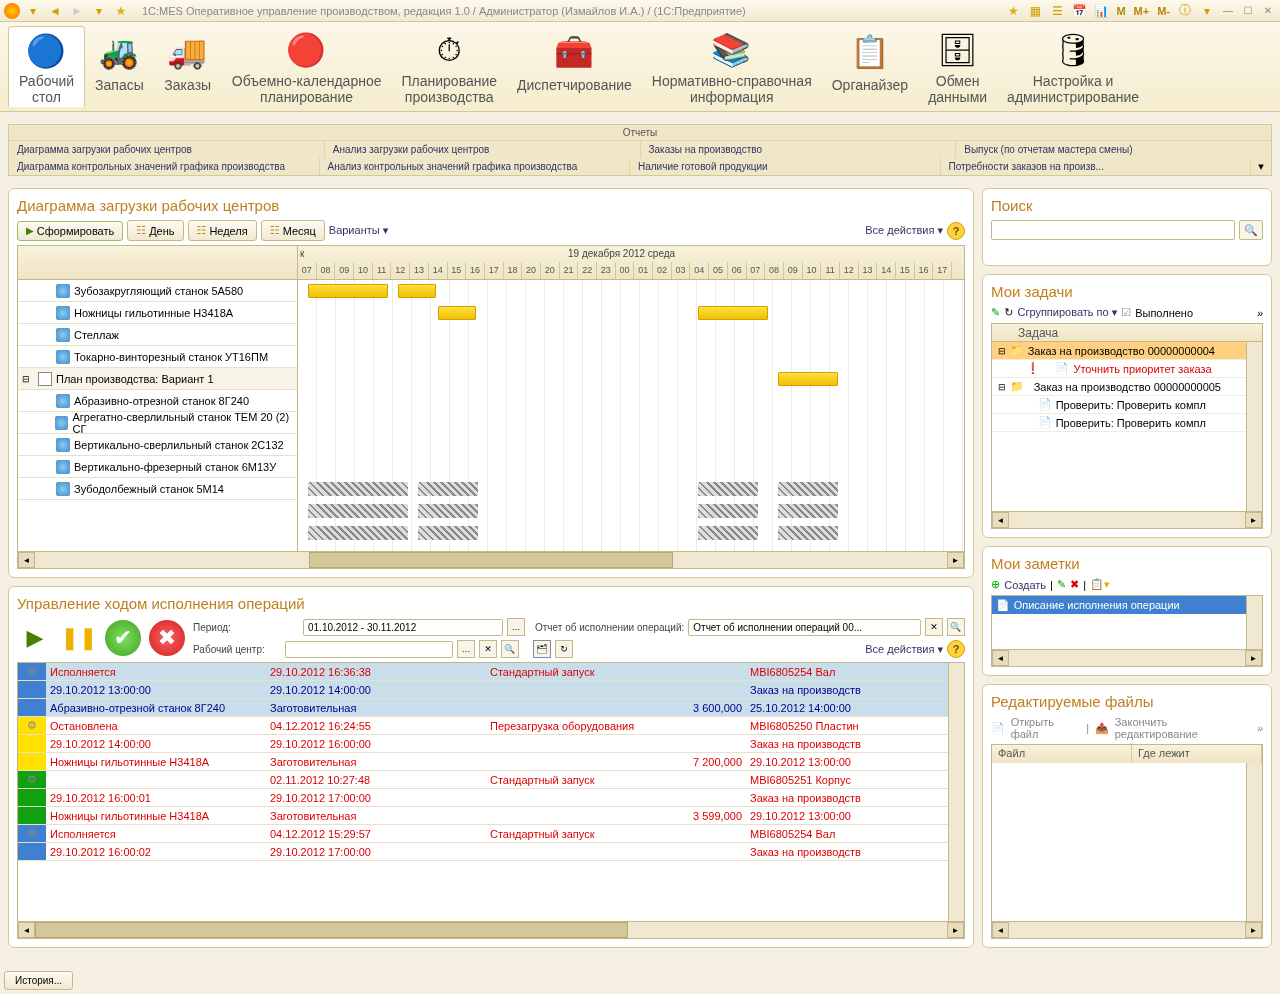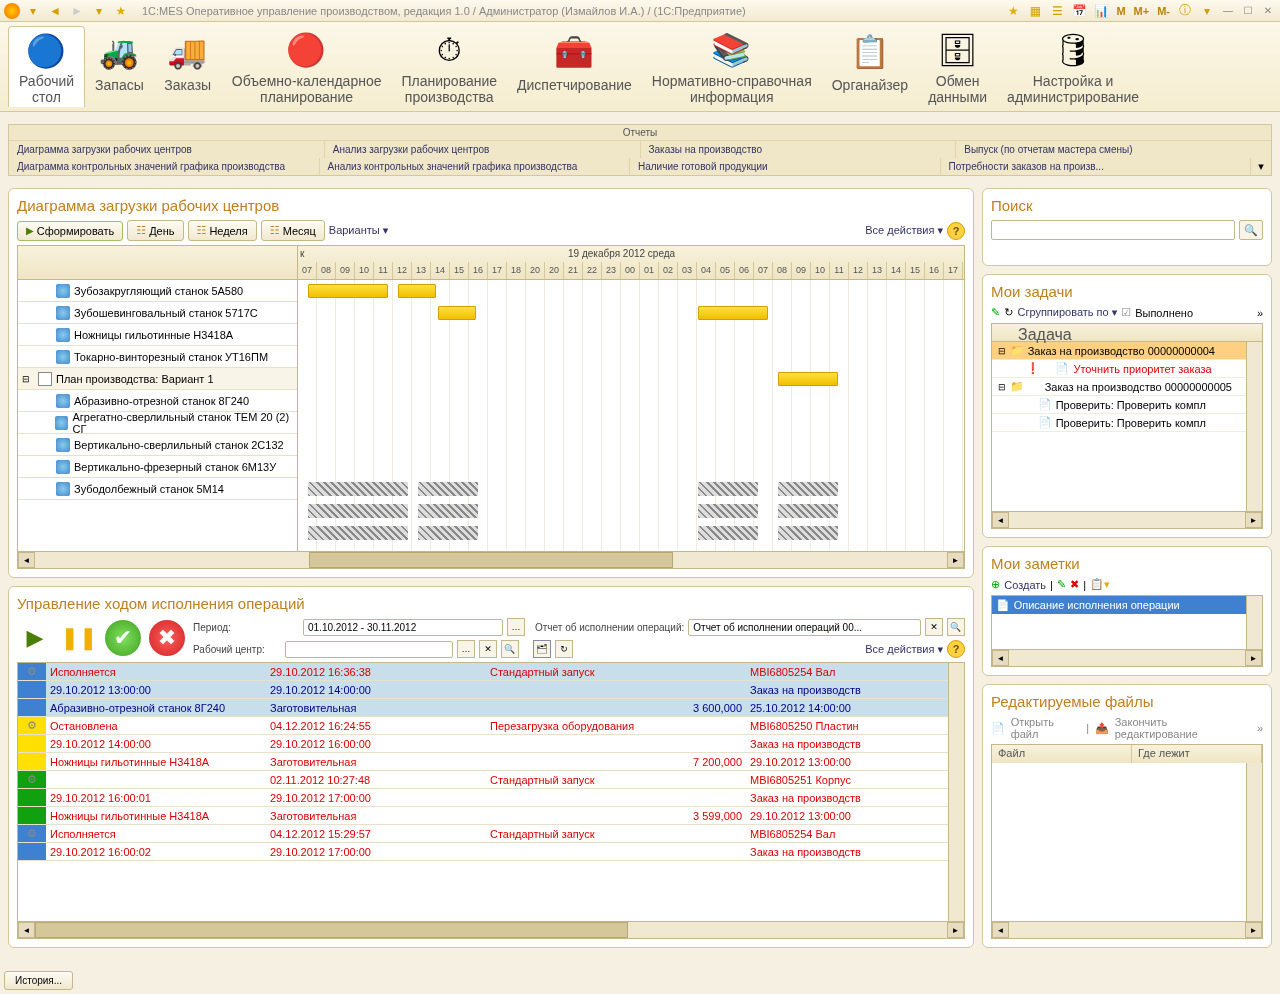--- a/index.html
+++ b/index.html
@@ -44,21 +44,21 @@
 .btn .tri { color: #4a8000; font-size: 10px; }
 .btn .cal-ic { color: #c08020; }
 .gantt-toolbar .spacer { flex: 1; }
 .help-btn { width: 18px; height: 18px; border-radius: 50%; background: #ffd040; border: 1px solid #d4a000; display: flex; align-items: center; justify-content: center; color: #665500; font-weight: bold; cursor: pointer; }
 
 .gantt-container { border: 1px solid #c4b888; flex: 1; overflow: hidden; position: relative; }
 .gantt-header { height: 34px; background: linear-gradient(#f8f2dc, #efe5c4); border-bottom: 1px solid #c4b888; display: flex; }
 .gantt-left-head { width: 280px; border-right: 1px solid #c4b888; }
 .gantt-right-head { flex: 1; position: relative; }
 .date-label { position: absolute; top: 2px; left: 270px; font-size: 10px; color: #444; }
-.hours-row { position: absolute; bottom: 0; left: 0; right: 1px; height: 17px; display: flex; }
+.hours-row { position: absolute; bottom: 0; left: 0; right: 12px; height: 17px; display: flex; }
 .hour-cell { width: 19px; border-right: 1px solid #d4c89a; font-size: 9px; color: #555; text-align: center; line-height: 17px; }
 
 .gantt-body { display: flex; height: calc(100% - 51px); overflow-y: auto; }
 .gantt-left { width: 280px; border-right: 1px solid #c4b888; }
 .gantt-right { flex: 1; position: relative; background: repeating-linear-gradient(90deg, #fff 0, #fff 18px, #f0ebe0 18px, #f0ebe0 19px); }
 .gantt-row { height: 22px; border-bottom: 1px solid #e8e0c8; display: flex; align-items: center; padding-left: 4px; gap: 4px; font-size: 10px; }
 .gantt-row.group { background: #f8f4e8; }
 .gantt-row .tree-toggle { width: 12px; font-size: 9px; }
 .gantt-row .item-icon { width: 14px; height: 14px; background: radial-gradient(circle, #88ccee, #4488cc); border-radius: 2px; }
 .gantt-row .doc-icon { width: 14px; height: 14px; background: #fff; border: 1px solid #888; }
@@ -101,21 +101,21 @@
 
 
 .search-panel { height: 78px; }
 .search-row { display: flex; gap: 4px; }
 .search-input { flex: 1; border: 1px solid #c4b888; border-radius: 2px; padding: 3px; }
 .search-btn { width: 24px; border: 1px solid #c4b888; background: #f8f4e8; border-radius: 2px; display: flex; align-items: center; justify-content: center; }
 
 .tasks-panel { height: 264px; }
 .tasks-toolbar { display: flex; align-items: center; gap: 4px; margin-bottom: 4px; font-size: 10px; }
 .tasks-tree { border: 1px solid #c4b888; flex: 1; overflow: hidden; }
-.tree-header { height: 18px; background: linear-gradient(#f8f2dc, #efe5c4); border-bottom: 1px solid #c4b888; padding: 2px 26px; font-size: 16px; color: #555; }
+.tree-header { height: 18px; background: linear-gradient(#f8f2dc, #efe5c4); border-bottom: 1px solid #c4b888; padding: 2px 26px; font-size: 12px; color: #555; }
 .tree-row { height: 18px; display: flex; align-items: center; font-size: 10px; padding-left: 4px; gap: 2px; border-bottom: 1px solid #f0ece0; white-space: nowrap; overflow: hidden; }
 .tree-row.sel { background: #ffd080; }
 .tree-row.alert { color: #d00; }
 .folder-ic { color: #e0b040; }
 .doc-ic { color: #888; }
 
 .notes-panel { height: 130px; }
 .notes-list { border: 1px solid #c4b888; flex: 1; background: #fff; }
 .note-row { height: 18px; background: #4080d0; color: #fff; display: flex; align-items: center; padding: 0 4px; gap: 4px; font-size: 10px; }
 
@@ -296,27 +296,27 @@
               <div class="gantt-row">
                 <span class="tree-toggle"></span>
                 <span style="width:14px"></span>
                 <span class="item-icon"></span>
                 <span>Зубозакругляющий станок 5А580</span>
               </div>
               <div class="gantt-row">
                 <span class="tree-toggle"></span>
                 <span style="width:14px"></span>
                 <span class="item-icon"></span>
-                <span>Зубошевинговальный станок 5717С</span>
-              </div>
-              <div class="gantt-row">
-                <span class="tree-toggle"></span>
-                <span style="width:14px"></span>
-                <span class="item-icon"></span>
                 <span>Ножницы гильотинные Н3418А</span>
+              </div>
+              <div class="gantt-row">
+                <span class="tree-toggle"></span>
+                <span style="width:14px"></span>
+                <span class="item-icon"></span>
+                <span>Стеллаж</span>
               </div>
               <div class="gantt-row">
                 <span class="tree-toggle"></span>
                 <span style="width:14px"></span>
                 <span class="item-icon"></span>
                 <span>Токарно-винторезный станок УТ16ПМ</span>
               </div>
               <div class="gantt-row group">
                 <span class="tree-toggle">⊟</span>
                 <span class="doc-icon"></span>
@@ -574,21 +574,21 @@
             </div>
             <div class="tree-row alert" style="padding-left: 34px;">
               <span style="color:#d00;margin-right:2px">❗</span>
               <span style="width:10px"></span>
               <span class="doc-ic">📄</span>
               <span style="margin-left:2px">Уточнить приоритет заказа</span>
             </div>
             <div class="tree-row" style="padding-left: 6px;">
               <span style="width:10px;font-size:9px">⊟</span>
               <span class="folder-ic">📁</span>
-              <span style="margin-left:19px">Заказ на производство 00000000005</span>
+              <span style="margin-left:8px">Заказ на производство 00000000005</span>
             </div>
             <div class="tree-row" style="padding-left: 34px;">
               <span style="width:10px"></span>
               <span class="doc-ic">📄</span>
               <span style="margin-left:2px">Проверить: Проверить компл</span>
             </div>
             <div class="tree-row" style="padding-left: 34px;">
               <span style="width:10px"></span>
               <span class="doc-ic">📄</span>
               <span style="margin-left:2px">Проверить: Проверить компл</span>

